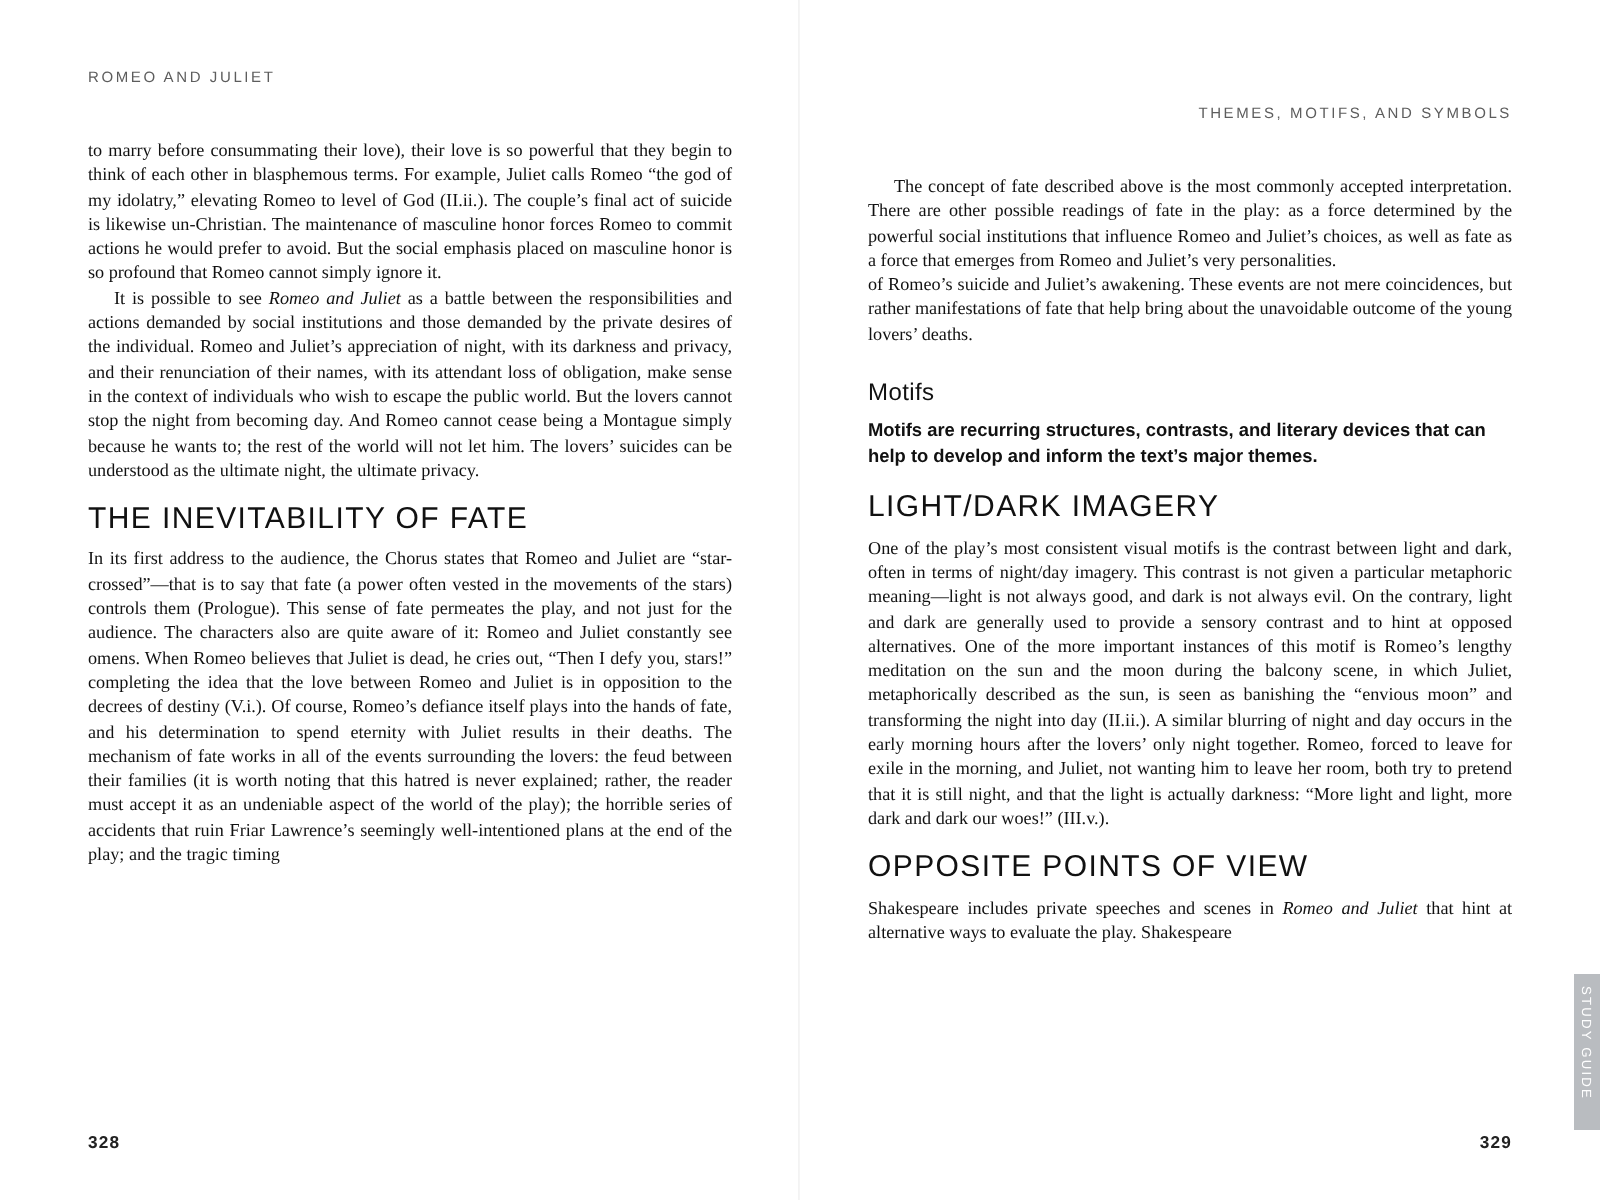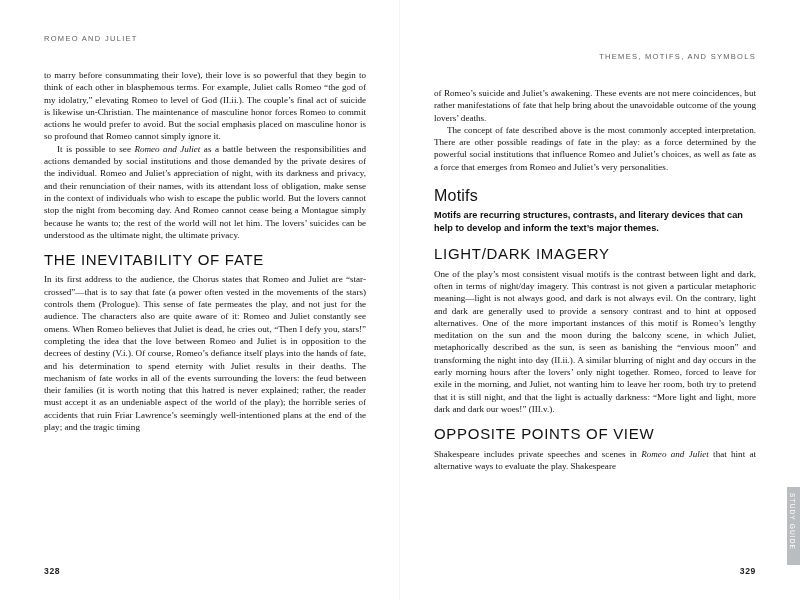--- a/index.html
+++ b/index.html
@@ -78,21 +78,21 @@
     font-family: Liberation Sans, sans-serif;
     font-size: 15px;
     letter-spacing: 0.7px;
     color: #111;
     text-transform: uppercase;
     margin: 13px 0 7px 0;
     font-weight: normal;
   }
   .big-head {
     font-family: "Liberation Sans", sans-serif;
-    font-size: 16px;
+    font-size: 12px;
     color: #111;
     margin: 17px 0 7px 0;
     font-weight: normal;
     letter-spacing: 0.2px;
   }
   .lede {
     font-family: "Liberation Sans", sans-serif;
     font-size: 9.2px;
     line-height: 13px;
     font-weight: bold;
@@ -157,22 +157,22 @@
       <p class="para noindent">In its first address to the audience, the Chorus states that Romeo and Juliet are “star-crossed”—that is to say that fate (a power often vested in the movements of the stars) controls them (Prologue). This sense of fate permeates the play, and not just for the audience. The characters also are quite aware of it: Romeo and Juliet constantly see omens. When Romeo believes that Juliet is dead, he cries out, “Then I defy you, stars!” completing the idea that the love between Romeo and Juliet is in opposition to the decrees of destiny (V.i.). Of course, Romeo’s defiance itself plays into the hands of fate, and his determination to spend eternity with Juliet results in their deaths. The mechanism of fate works in all of the events surrounding the lovers: the feud between their families (it is worth noting that this hatred is never explained; rather, the reader must accept it as an undeniable aspect of the world of the play); the horrible series of accidents that ruin Friar Lawrence’s seemingly well-intentioned plans at the end of the play; and the tragic timing</p>
     </div>
     <div class="folio left">328</div>
   </div>
 
   <div class="gutter"></div>
 
   <div class="page right">
     <div class="running-head right">THEMES, MOTIFS, AND SYMBOLS</div>
     <div class="body-col">
+      <p class="para">The concept of fate described above is the most commonly accepted interpretation. There are other possible readings of fate in the play: as a force determined by the powerful social institutions that influence Romeo and Juliet’s choices, as well as fate as a force that emerges from Romeo and Juliet’s very personalities.</p>
       <p class="para noindent">of Romeo’s suicide and Juliet’s awakening. These events are not mere coincidences, but rather manifestations of fate that help bring about the unavoidable outcome of the young lovers’ deaths.</p>
-      <p class="para">The concept of fate described above is the most commonly accepted interpretation. There are other possible readings of fate in the play: as a force determined by the powerful social institutions that influence Romeo and Juliet’s choices, as well as fate as a force that emerges from Romeo and Juliet’s very personalities.</p>
       <h2 class="big-head">Motifs</h2>
       <p class="lede">Motifs are recurring structures, contrasts, and literary devices that can help to develop and inform the text’s major themes.</p>
       <h3 class="section-head">LIGHT/DARK IMAGERY</h3>
       <p class="para noindent">One of the play’s most consistent visual motifs is the contrast between light and dark, often in terms of night/day imagery. This contrast is not given a particular metaphoric meaning—light is not always good, and dark is not always evil. On the contrary, light and dark are generally used to provide a sensory contrast and to hint at opposed alternatives. One of the more important instances of this motif is Romeo’s lengthy meditation on the sun and the moon during the balcony scene, in which Juliet, metaphorically described as the sun, is seen as banishing the “envious moon” and transforming the night into day (II.ii.). A similar blurring of night and day occurs in the early morning hours after the lovers’ only night together. Romeo, forced to leave for exile in the morning, and Juliet, not wanting him to leave her room, both try to pretend that it is still night, and that the light is actually darkness: “More light and light, more dark and dark our woes!” (III.v.).</p>
       <h3 class="section-head">OPPOSITE POINTS OF VIEW</h3>
       <p class="para noindent">
         <span>Shakespeare includes private speeches and scenes in </span><em>Romeo and Juliet</em><span> that hint at alternative ways to evaluate the play. Shakespeare</span>
       </p>
     </div>
     <div class="folio right">329</div>

